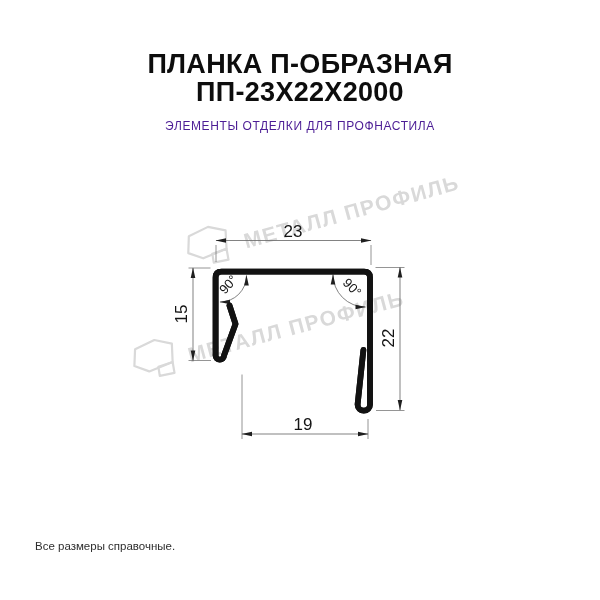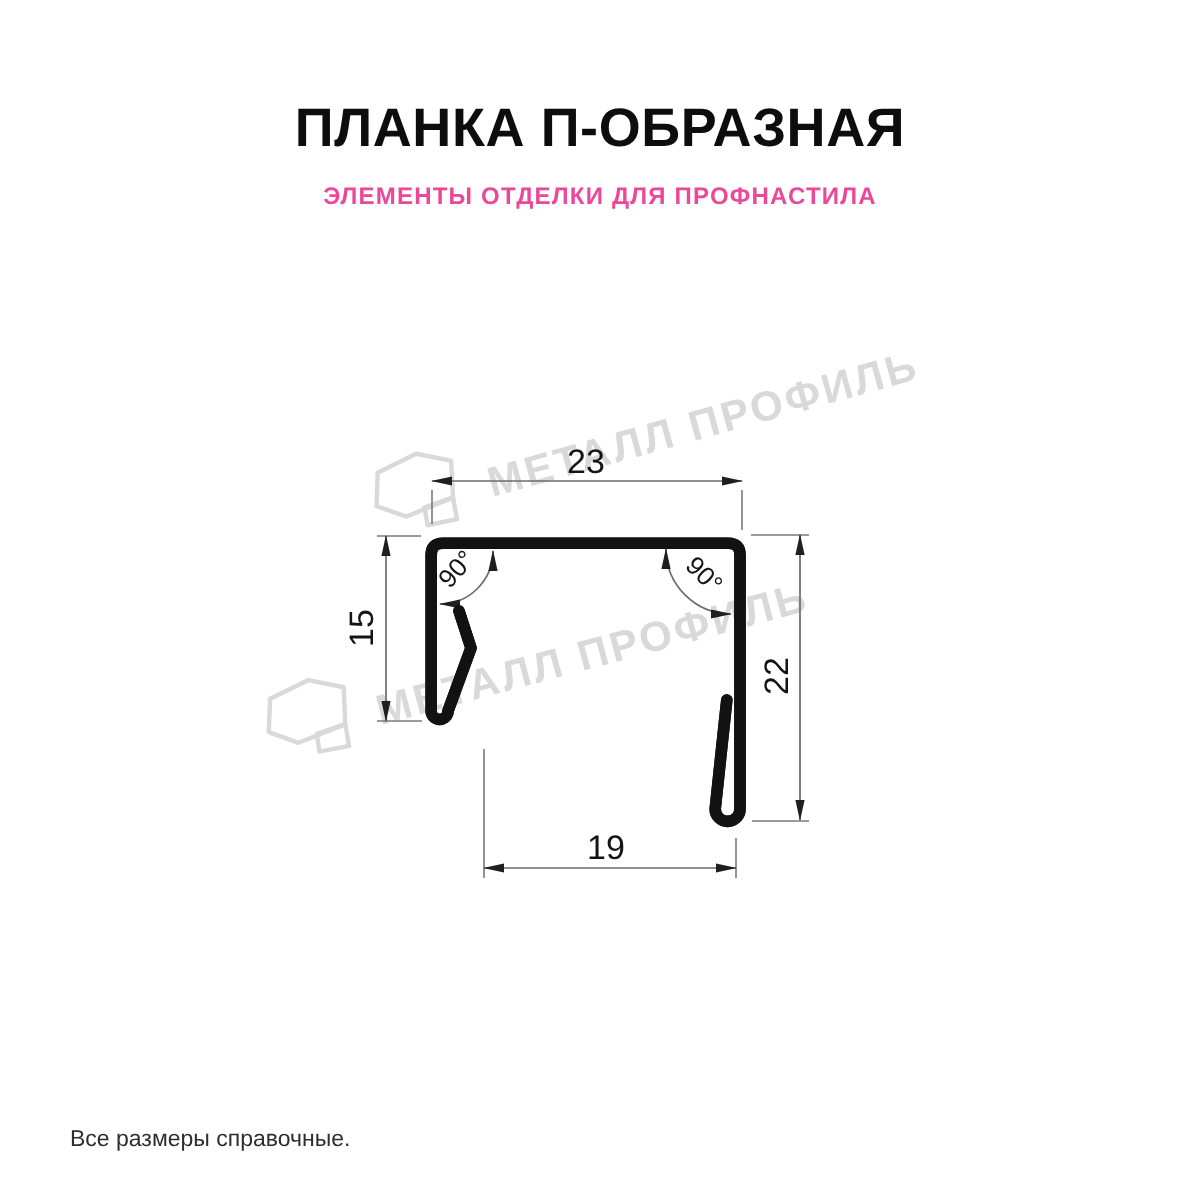--- a/index.html
+++ b/index.html
@@ -1,38 +1,39 @@
 <!DOCTYPE html>
 <html><head>
 <meta charset="utf-8">
 <style>
   html,body{margin:0;padding:0;background:#fff;}
   .page{position:relative;width:600px;height:600px;background:#fff;overflow:hidden;
         font-family:"Liberation Sans",sans-serif;}
   .titleblock{position:absolute;top:50px;left:0;right:0;text-align:center;color:#0d0d0d;}
   .t-line{font-size:27px;font-weight:bold;line-height:28px;letter-spacing:0.3px;}
-  .subtitle{margin-top:13px;font-size:12px;font-weight:bold;letter-spacing:0.6px;color:#ec4899;}
-  .footer{position:absolute;left:35px;top:538px;font-size:11.5px;line-height:16px;color:#2e2e2e;margin-top:24px;}
+  .subtitle{margin-top:13px;font-size:12px;font-weight:normal;letter-spacing:0.6px;color:#4c1d95;}
+  .footer{position:absolute;left:35px;top:538px;font-size:11.5px;line-height:16px;color:#2e2e2e;}
   svg.drawing{position:absolute;left:0;top:0;}
   .dimline{stroke:#6b6b6b;stroke-width:0.85;fill:none;}
   .extline{stroke:#7a7a7a;stroke-width:0.8;fill:none;}
   .dimtxt{font-size:17px;fill:#141414;}
   .angtxt{font-size:13px;fill:#141414;}
   .wm path{stroke:#d9d9d9;stroke-width:2.2;fill:none;stroke-linejoin:round;}
   .wm text{font-size:21px;font-weight:bold;letter-spacing:1.5px;fill:#d9d9d9;}
   .profile-outer{stroke:#121212;fill:none;stroke-width:5.8;stroke-linecap:round;stroke-linejoin:round;}
   .profile-inner{stroke:#ffffff;fill:none;stroke-width:3.4;stroke-linecap:round;stroke-linejoin:round;}
 </style>
 </head>
 <body>
 
 <div class="page">
 
   <div class="titleblock">
     <div class="t-line">ПЛАНКА П-ОБРАЗНАЯ</div>
+    <div class="t-line">ПП-23Х22Х2000</div>
     <div class="subtitle">ЭЛЕМЕНТЫ ОТДЕЛКИ ДЛЯ ПРОФНАСТИЛА</div>
   </div>
 
   <svg class="drawing" width="600" height="600" viewBox="0 0 600 600">
     <defs>
       <marker id="arr" markerUnits="userSpaceOnUse" markerWidth="13" markerHeight="8" refX="11" refY="4" orient="auto-start-reverse">
         <path d="M11.5,4 L1,1.7 L1,6.3 Z" fill="#1f1f1f"></path>
       </marker>
     </defs>
 

